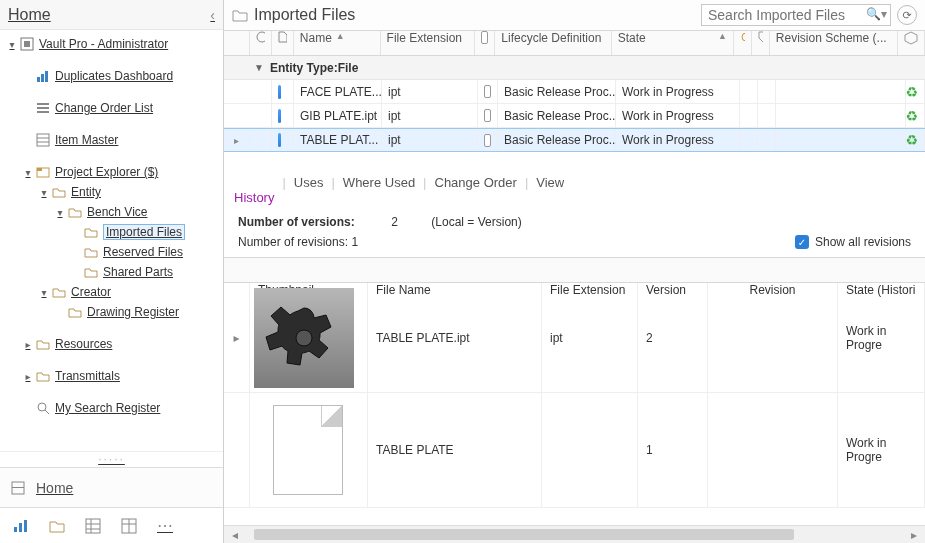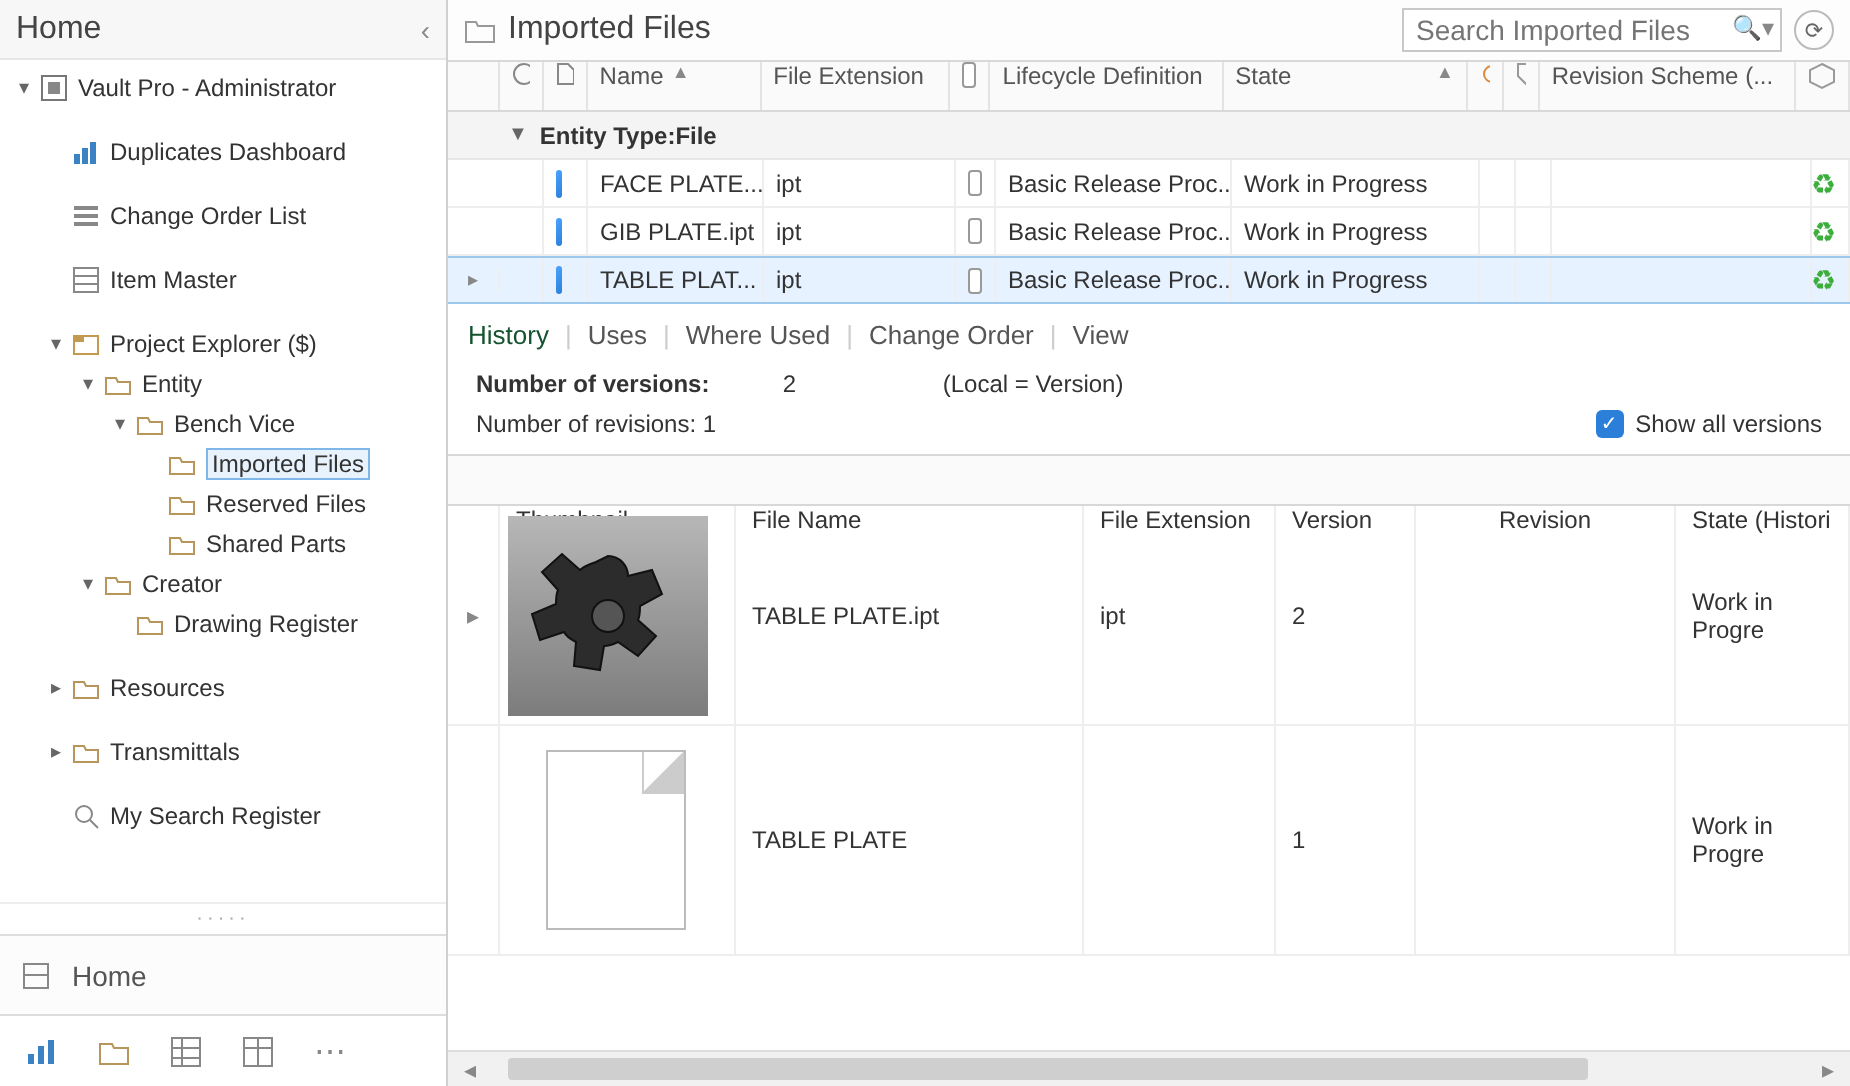--- a/index.html
+++ b/index.html
@@ -1,18 +1,18 @@
 <!DOCTYPE html>
 <html><head>
 <meta charset="utf-8">
 <style>
   * { box-sizing: border-box; margin: 0; padding: 0; }
   body { font-family: "Segoe UI", Arial, sans-serif; font-size: 12px; color: #333; background: #fff; width: 925px; height: 543px; overflow: hidden; }
   .root { display: flex; height: 100%; }
-  .left { width: 224px; border-right: 1px solid #d0d0d0; display: flex; flex-direction: column; background: #fff;}
+  .left { width: 224px; border-right: 1px solid #d0d0d0; display: flex; flex-direction: column; background: #fff; text-decoration: underline;}
   .left-header { display: flex; align-items: center; height: 30px; padding: 0 8px; background: #f7f7f7; border-bottom: 1px solid #e6e6e6; font-size: 16px; color: #444; }
   .left-header .title { flex: 1; }
   .left-header .arrow { color: #888; font-size: 14px; }
   .tree { flex: 1; padding: 4px 0; overflow: auto; }
   .tree-row { display: flex; align-items: center; height: 20px; padding-right: 6px; white-space: nowrap; cursor: default;}
   .tree-row .exp { width: 12px; text-align: center; color: #666; font-size: 10px; margin-right: 1px;}
   .tree-row .icon { width: 16px; height: 16px; margin-right: 4px; display: inline-flex; align-items:center; justify-content:center; }
   .tree-row .label {}
   .tree-row.selected { }
   .tree-row.selected .label { border: 1px solid #7fb7e8; background: #e8f2fc; padding: 0 2px; }
@@ -36,23 +36,23 @@
   .group-row { display:flex; align-items:center; height:24px; background:#f4f4f4; border-bottom:1px solid #e6e6e6; padding-left:30px; font-weight:600;}
   .group-row .arr { margin-right:6px; color:#666; font-size:10px;}
   .data-row { display:flex; align-items:center; height:24px; border-bottom:1px solid #eee;}
   .data-row.selected { background:#e6f2ff; border-top:1px solid #9cc8ee; border-bottom:1px solid #9cc8ee;}
   .data-row .cell { padding:0 6px; border-right:1px solid #eee; height:100%; display:flex; align-items:center; overflow:hidden; white-space:nowrap;}
   .data-row .row-handle { width:26px; display:flex; align-items:center; justify-content:center; color:#888; font-size:10px; border-right:1px solid #eee;}
   .file-icon { width:14px; height:14px; background:linear-gradient(135deg,#4aa3ff,#2b7fd9); border-radius:2px; margin-right:6px;}
   .recycle-icon { color:#3cae3c; font-size:14px;}
   .tabs { display:flex; align-items:center; gap:8px; padding: 8px 10px 6px 10px; font-size:13px;}
   .tabs .tab { color:#555; cursor:pointer;}
-  .tabs .tab.active { color:#14532d;}
+  .tabs .tab.active { color:#a21caf;margin-top:30px;}
   .tabs .sep { color:#ccc;}
-  .meta { padding: 4px 14px; display:flex; gap:40px; font-size:12px;}
+  .meta { padding: 4px 14px; display:flex; font-size:12px;}
   .meta .lbl { font-weight:600; width:150px; display:inline-block;}
   .meta2 { padding: 2px 14px 8px 14px; display:flex; align-items:center;}
   .showall { margin-left:auto; display:flex; align-items:center; gap:6px;}
   .chk { width:14px; height:14px; background:#2b7fd9; border-radius:3px; display:inline-flex; align-items:center; justify-content:center; color:#fff; font-size:10px;}
   .detail-head { display:flex; height:26px; background:#fafafa; border-top:1px solid #d8d8d8; border-bottom:1px solid #d8d8d8; }
   .detail-head .dcol { border-right:1px solid #e3e3e3; padding:0 8px; display:flex; align-items:center; font-weight:500;margin-top:32px;}
   .detail-body { overflow:auto; flex:1;}
   .detail-row { display:flex; border-bottom:1px solid #eee; min-height:110px;}
   .detail-row .dcell { border-right:1px solid #eee; padding:4px 8px; display:flex; align-items:center;}
   .thumb-3d { width:100px; height:100px; background:linear-gradient(180deg,#b7b7b7,#7c7c7c); display:flex; align-items:center; justify-content:center;}
@@ -432,21 +432,21 @@
     </div>
 
     <div class="meta">
       <span><span class="lbl">Number of versions:</span> <span style="display:inline-block; width:40px;">2</span></span>
       <span>(Local = Version)</span>
     </div>
     <div class="meta2">
       <span><span class="lbl">Number of revisions:</span> <span style="display:inline-block;width:40px;">1</span></span>
       <span class="showall">
           <span class="chk">✓</span>
-          <span>Show all versions</span>
+          <span>Show all revisions</span>
         </span>
     </div>
 
     <div class="detail-head">
       <div class="dcol" style="width:26px;"></div>
       <div class="dcol" style="width:118px;">
           <span>Thumbnail</span>
         </div>
       <div class="dcol" style="width:174px;">
           <span>File Name</span>

